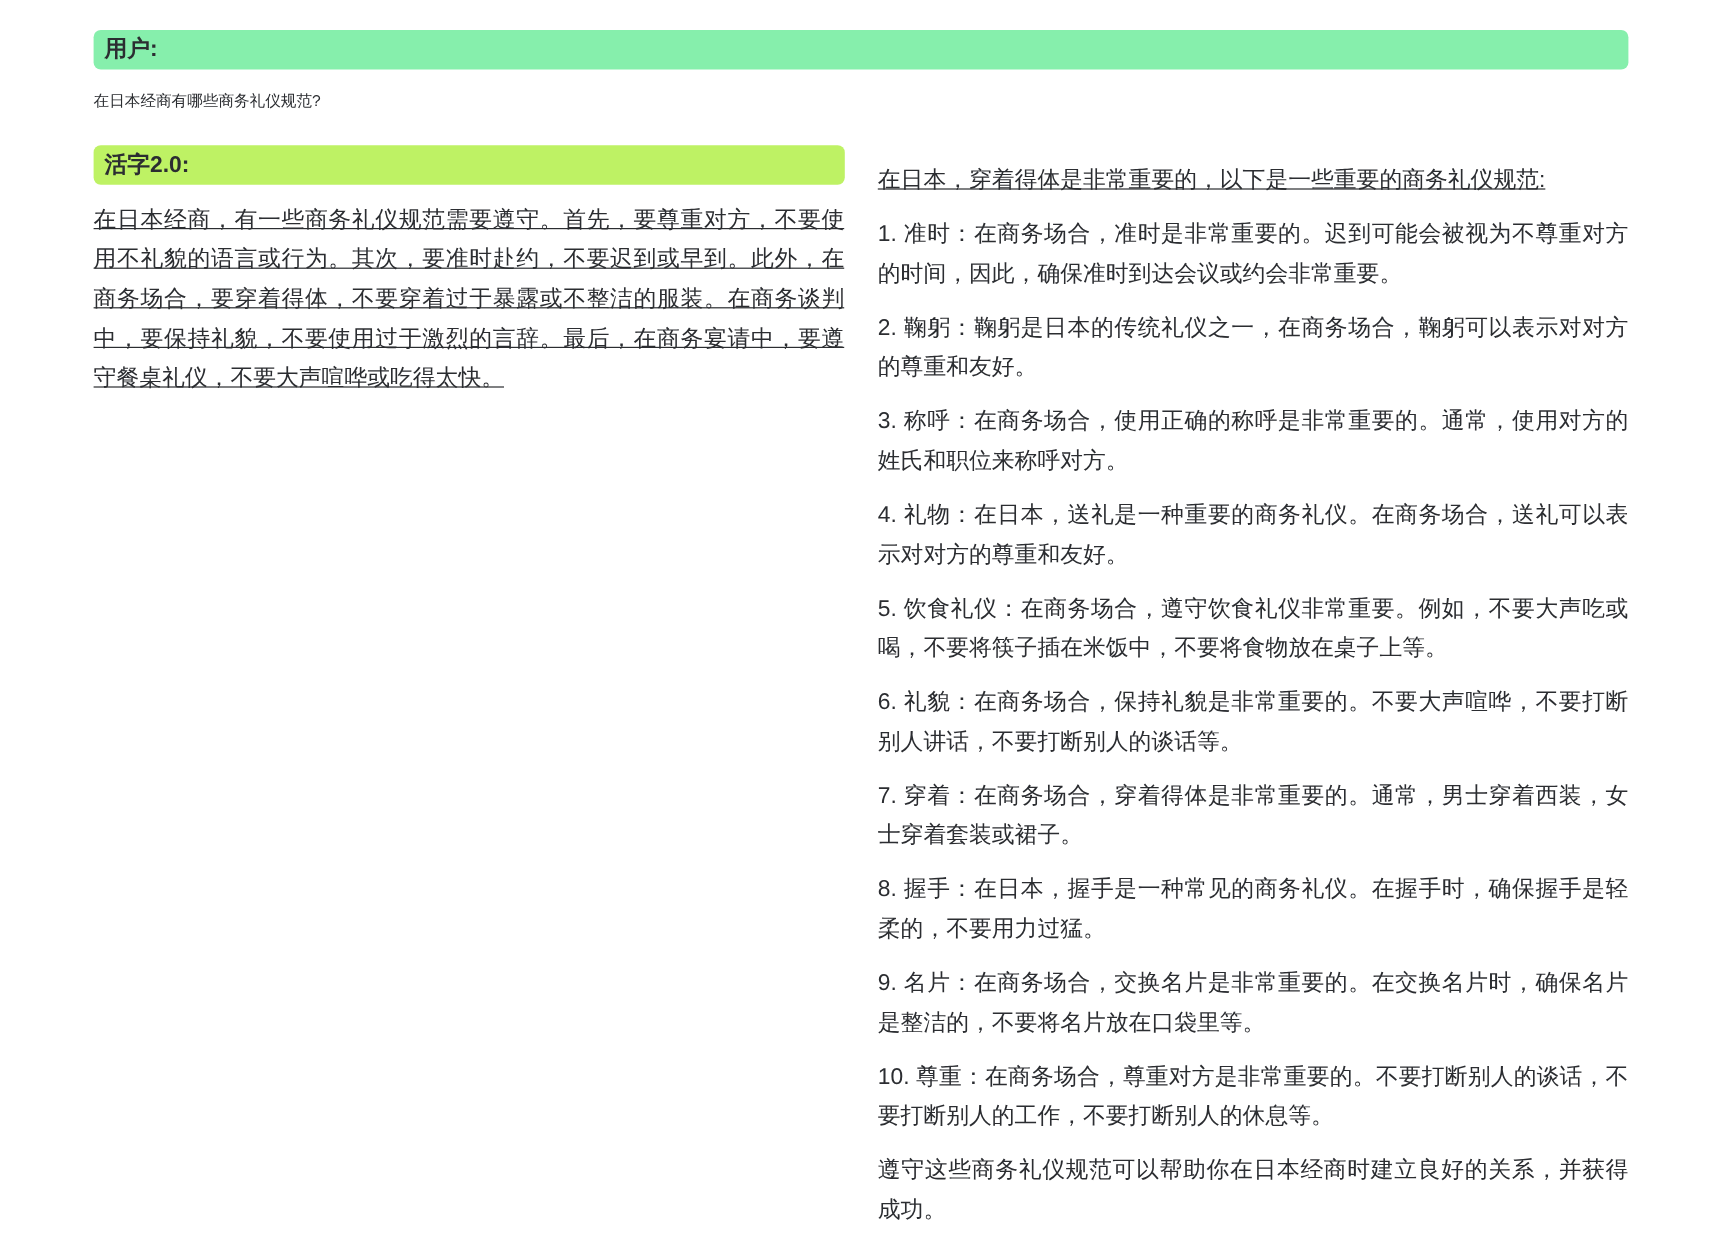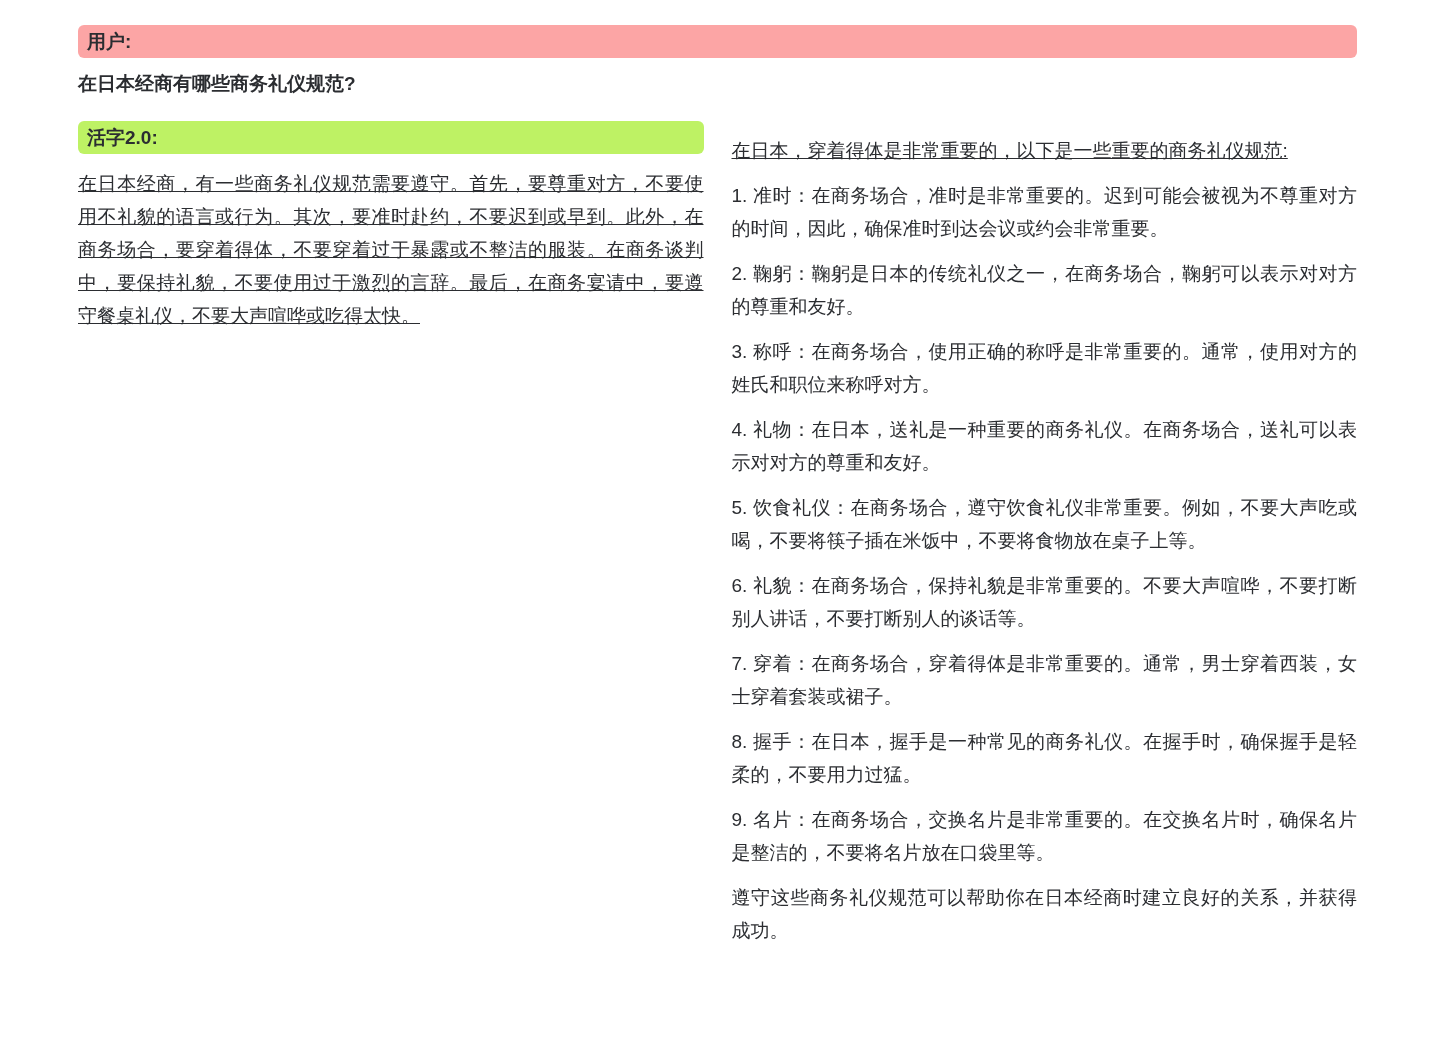--- a/index.html
+++ b/index.html
@@ -24,33 +24,32 @@
     height: 33px;
     border-radius: 6px;
     display: flex;
     align-items: center;
     padding: 0 9px;
     font-size: 19px;
     font-weight: 600;
     line-height: 33px;
   }
   .user-bar {
-    background: #fca5a5;
+    background: #86efac;
     width: 100%;
   }
   .model-bar {
     background: #bef264;
     width: 100%;
   }
   .question {
-    font-size: 19px;
+    font-size: 13px;
     line-height: 33px;
     margin: 9px 0 21px 0;
     text-align: justify;
-    font-weight: bold;
   }
   .columns {
     display: flex;
     gap: 28px;
     align-items: flex-start;
   }
   .column {
     flex: 1 1 0;
     min-width: 0;
   }
@@ -92,18 +91,19 @@
           <p class="para">在日本，穿着得体是非常重要的，以下是一些重要的商务礼仪规范:</p>
           <p class="para">1. 准时：在商务场合，准时是非常重要的。迟到可能会被视为不尊重对方的时间，因此，确保准时到达会议或约会非常重要。</p>
           <p class="para">2. 鞠躬：鞠躬是日本的传统礼仪之一，在商务场合，鞠躬可以表示对对方的尊重和友好。</p>
           <p class="para">3. 称呼：在商务场合，使用正确的称呼是非常重要的。通常，使用对方的姓氏和职位来称呼对方。</p>
           <p class="para">4. 礼物：在日本，送礼是一种重要的商务礼仪。在商务场合，送礼可以表示对对方的尊重和友好。</p>
           <p class="para">5. 饮食礼仪：在商务场合，遵守饮食礼仪非常重要。例如，不要大声吃或喝，不要将筷子插在米饭中，不要将食物放在桌子上等。</p>
           <p class="para">6. 礼貌：在商务场合，保持礼貌是非常重要的。不要大声喧哗，不要打断别人讲话，不要打断别人的谈话等。</p>
           <p class="para">7. 穿着：在商务场合，穿着得体是非常重要的。通常，男士穿着西装，女士穿着套装或裙子。</p>
           <p class="para">8. 握手：在日本，握手是一种常见的商务礼仪。在握手时，确保握手是轻柔的，不要用力过猛。</p>
           <p class="para">9. 名片：在商务场合，交换名片是非常重要的。在交换名片时，确保名片是整洁的，不要将名片放在口袋里等。</p>
+          <p class="para">10. 尊重：在商务场合，尊重对方是非常重要的。不要打断别人的谈话，不要打断别人的工作，不要打断别人的休息等。</p>
           <p class="para">遵守这些商务礼仪规范可以帮助你在日本经商时建立良好的关系，并获得成功。</p>
         </div>
     </div>
 
   </div>
 </div>
 
 </body></html>

